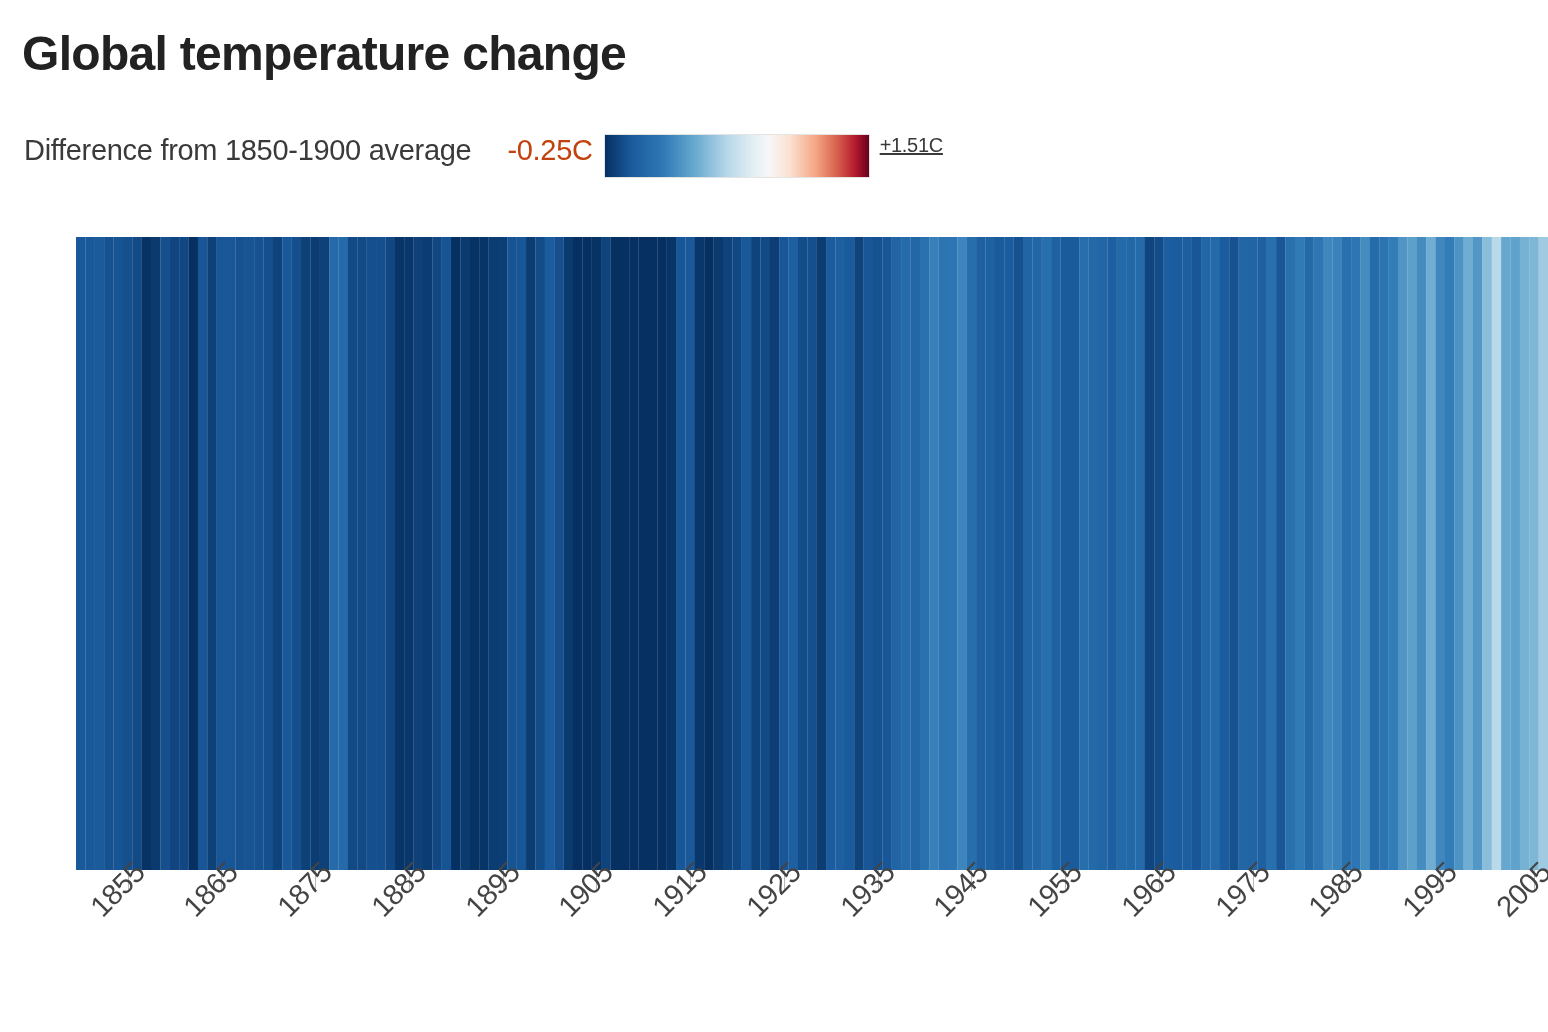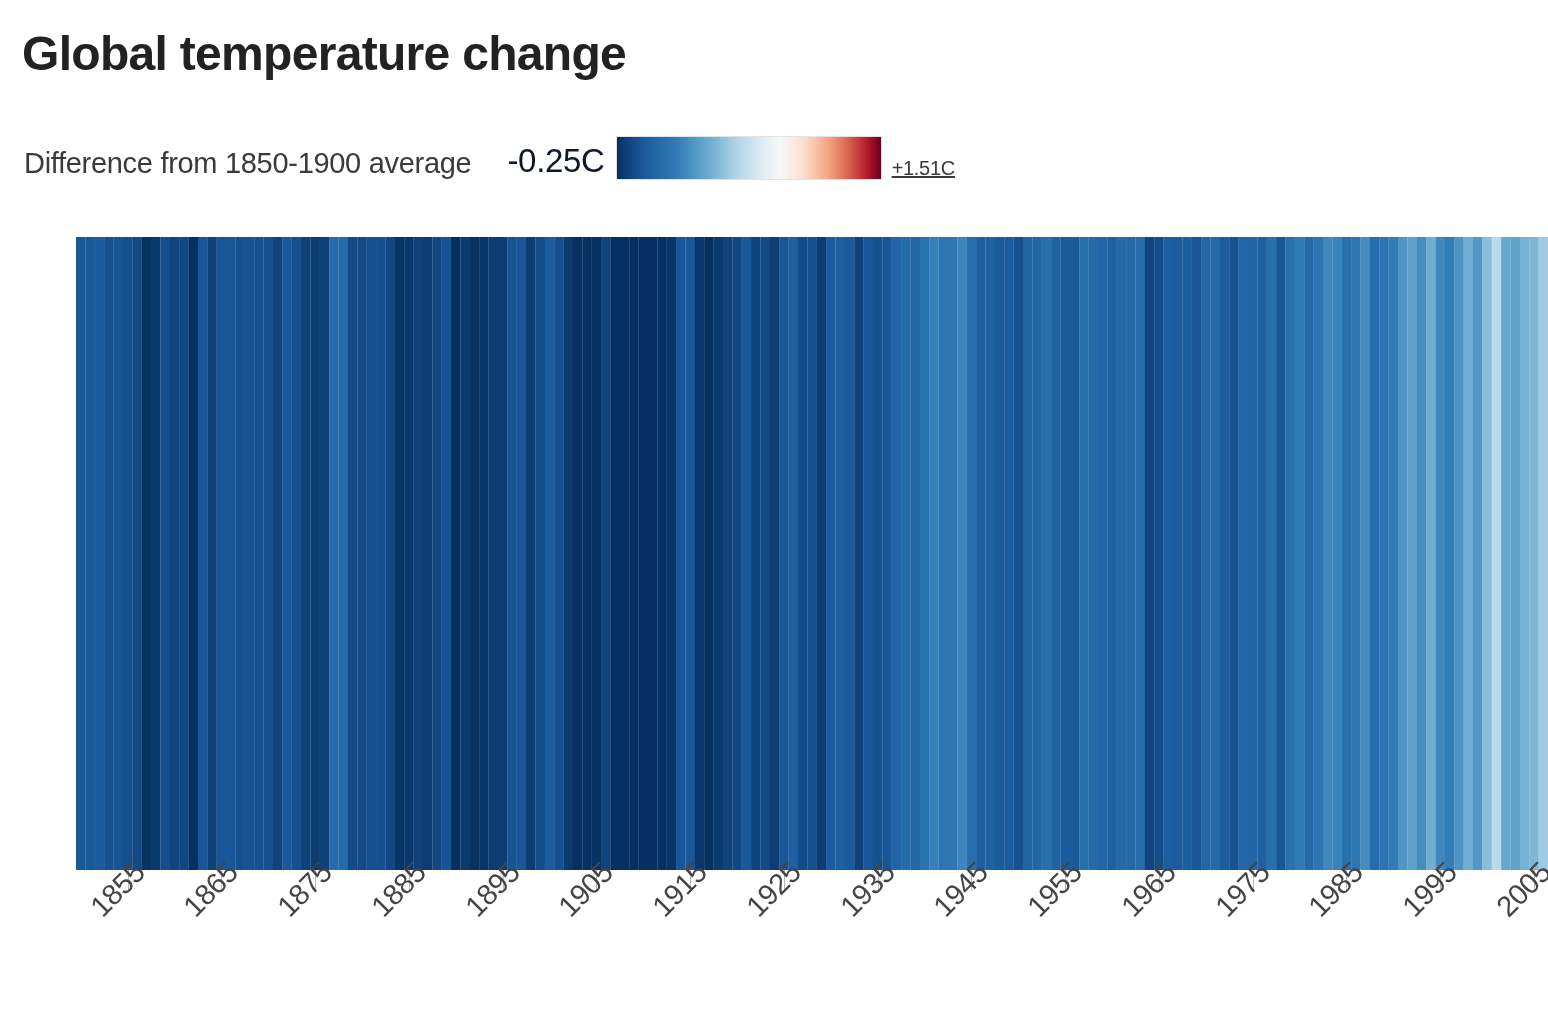--- a/index.html
+++ b/index.html
@@ -30,31 +30,31 @@
     color: #222222;
     letter-spacing: -0.7px;
     white-space: nowrap;
   }
   #legend-row {
     position: absolute;
     left: 24px;
     top: 134px;
     height: 46px;
     display: flex;
-    align-items: flex-end;
+    align-items: flex-start;
     white-space: nowrap;
   }
   #subtitle {
     font-size: 29px;
     color: #3a3a3a;
     letter-spacing: -0.3px;
   }
   #legend-min {
-    font-size: 33px;
-    color: #0f172a;
+    font-size: 29px;
+    color: #c2410c;
     margin-left: 36px;
     letter-spacing: -0.3px;
   }
   #legend-bar {
     width: 266px;
     height: 44px;
     margin-left: 11px;
     border: 1px solid #e3e3e3;
     box-sizing: border-box;
   }

